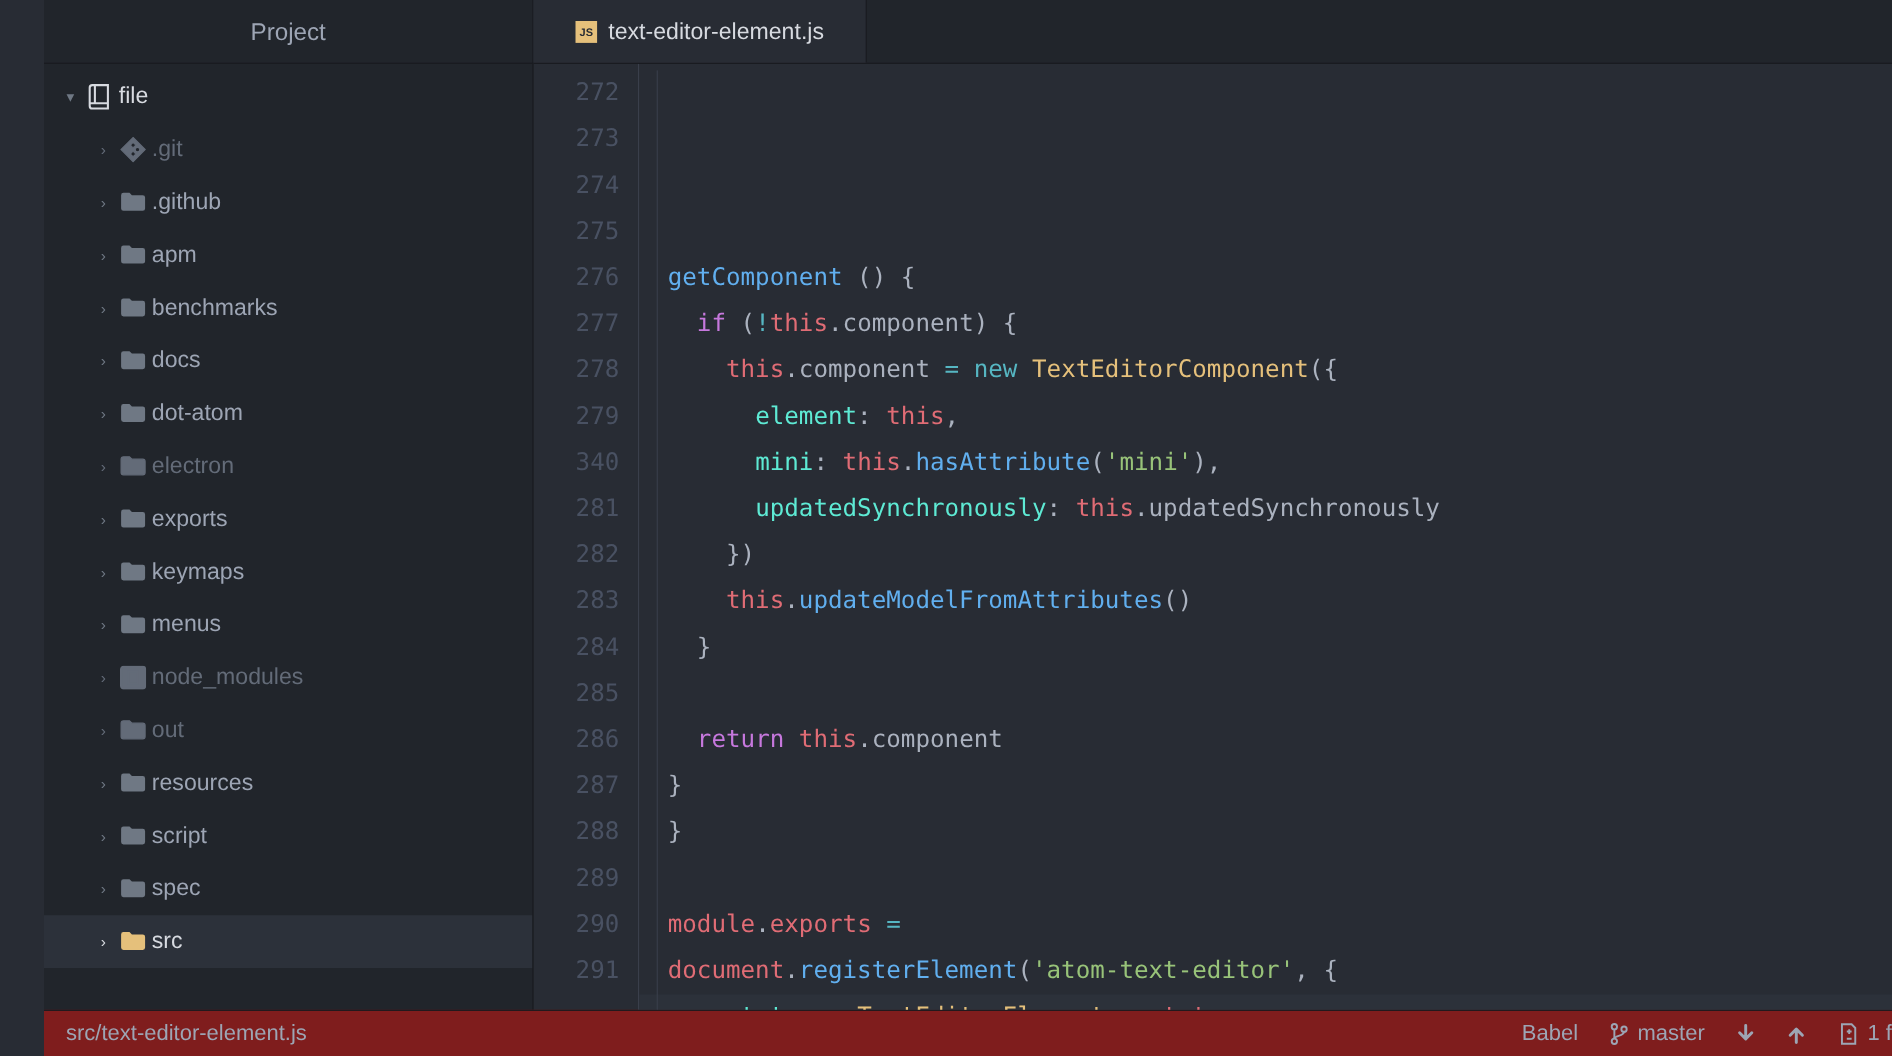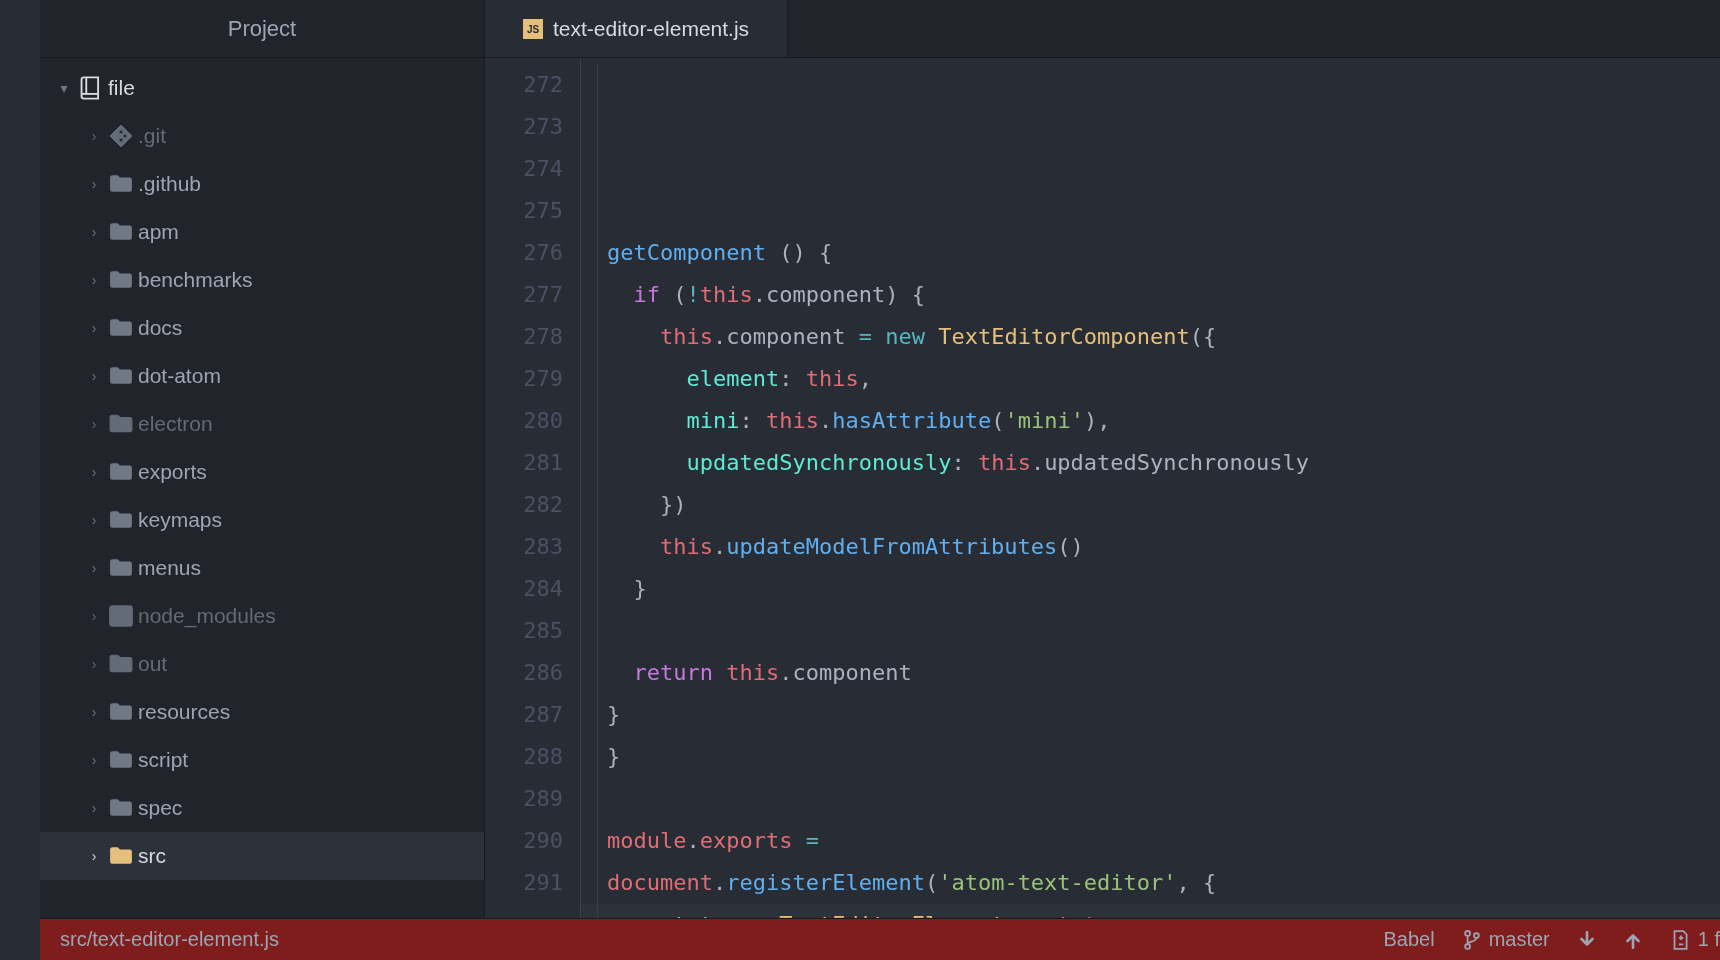--- a/index.html
+++ b/index.html
@@ -233,21 +233,21 @@
       <div class="editor">
         <div class="gutter" id="gutter">
             <div style="height: 42px;">272</div>
             <div style="height: 42px;">273</div>
             <div style="height: 42px;">274</div>
             <div style="height: 42px;">275</div>
             <div style="height: 42px;">276</div>
             <div style="height: 42px;">277</div>
             <div style="height: 42px;">278</div>
             <div style="height: 42px;">279</div>
-            <div style="height: 42px;">280</div>
+            <div style="height: 42px;">340</div>
             <div style="height: 42px;">281</div>
             <div style="height: 42px;">282</div>
             <div style="height: 42px;">283</div>
             <div style="height: 42px;">284</div>
             <div style="height: 42px;">285</div>
             <div style="height: 42px;">286</div>
             <div style="height: 42px;">287</div>
             <div style="height: 42px;">288</div>
             <div style="height: 42px;">289</div>
             <div style="height: 42px;">290</div>

